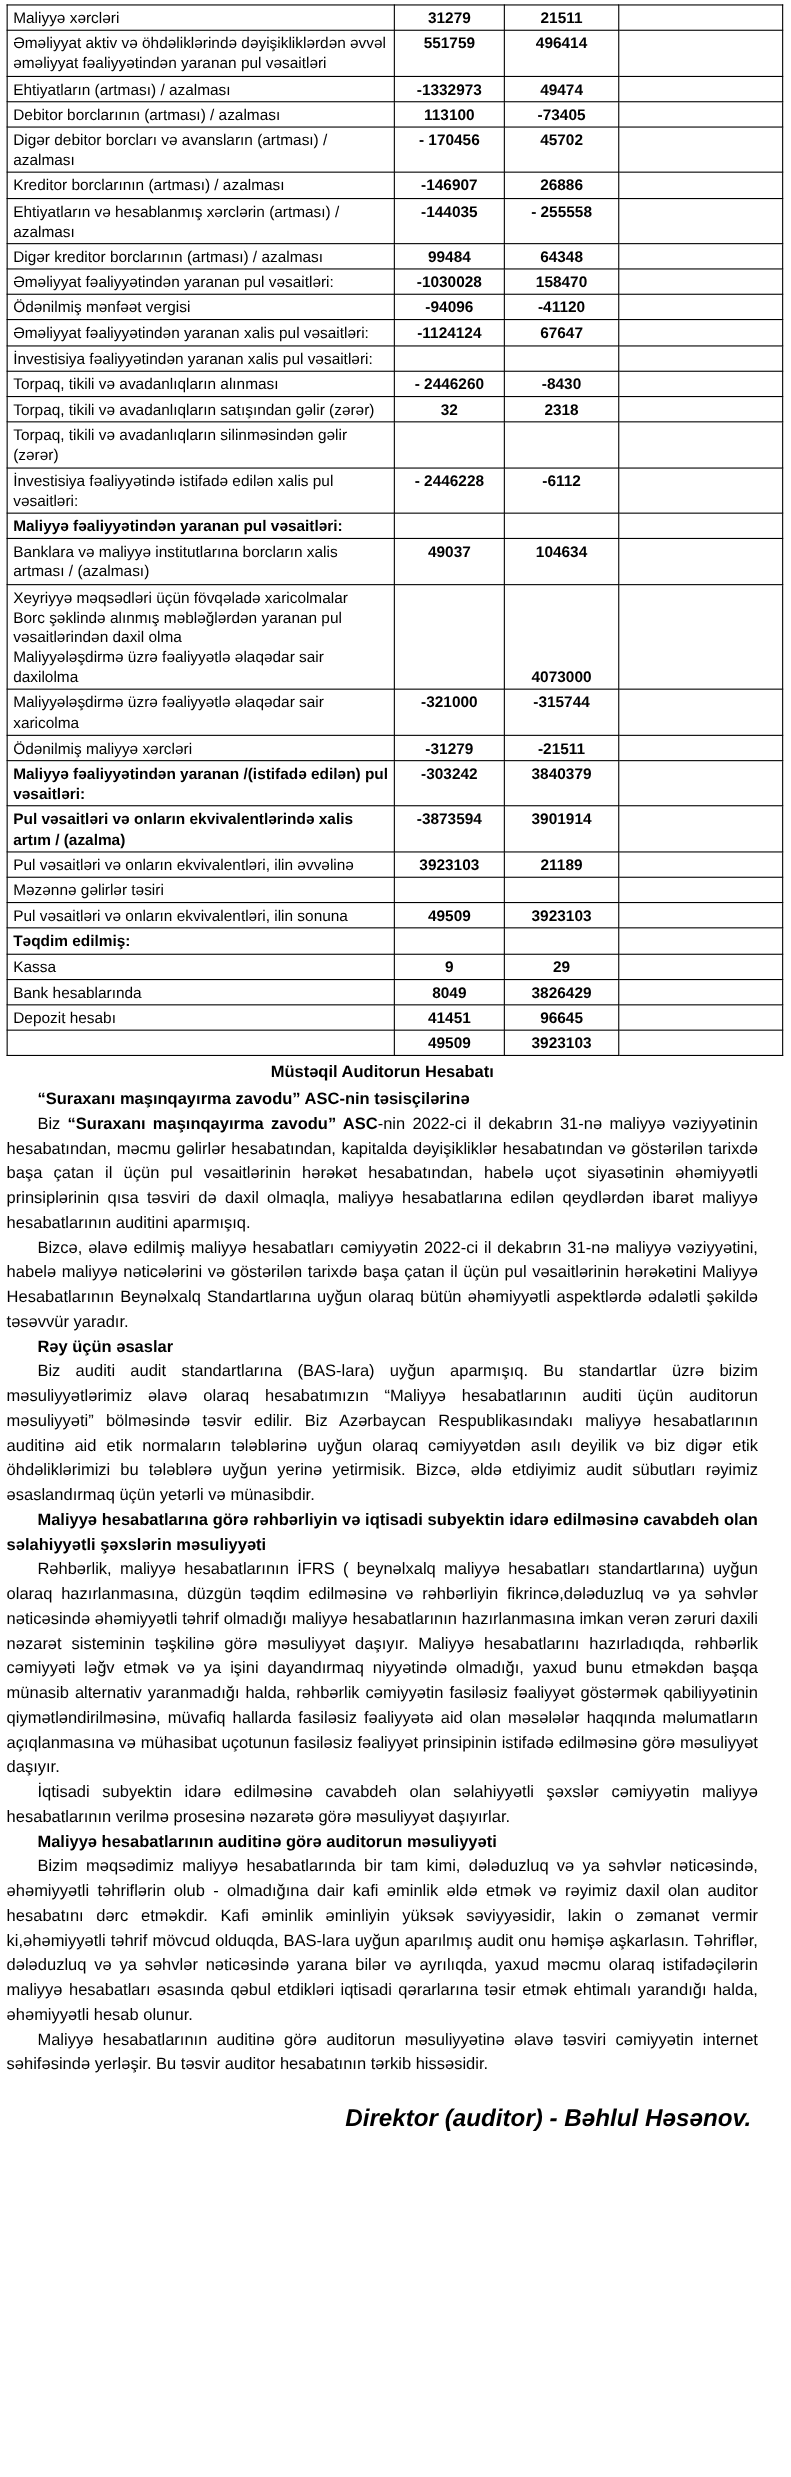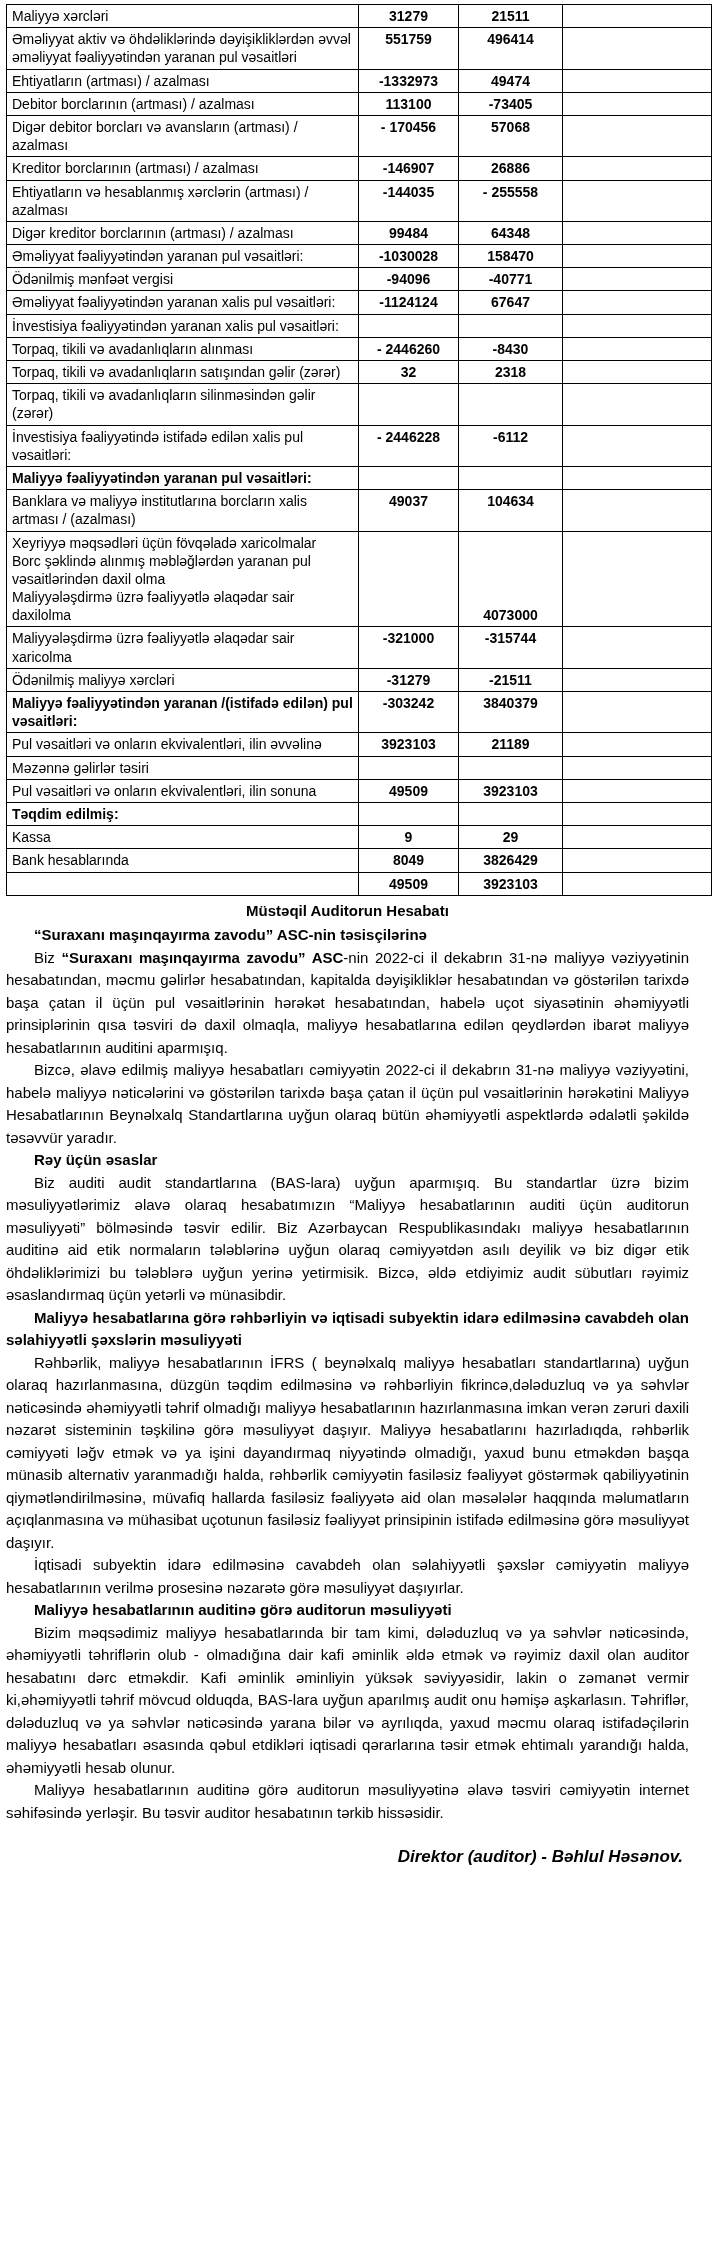--- a/index.html
+++ b/index.html
@@ -59,21 +59,21 @@
     text-indent: 28px;
   }
   .blk.para {
     text-align: justify;
     text-indent: 28px;
   }
   .blk.signature {
     text-align: right;
     font-weight: bold;
     font-style: italic;
-    font-size: 17px;
+    font-size: 22px;
     margin-top: 20px;
     padding-right: 6px;
   }
   .b { font-weight: bold; }
 </style>
 </head>
 <body>
 
 <div class="page">
 
@@ -105,21 +105,21 @@
         </tr>
         <tr>
           <td class="lbl">Debitor borclarının (artması) / azalması</td>
           <td class="val">113100</td>
           <td class="val">-73405</td>
           <td class="spare"></td>
         </tr>
         <tr>
           <td class="lbl">Digər debitor borcları və avansların (artması) / azalması</td>
           <td class="val">- 170456</td>
-          <td class="val">57068</td>
+          <td class="val">45702</td>
           <td class="spare"></td>
         </tr>
         <tr>
           <td class="lbl">Kreditor borclarının (artması) / azalması</td>
           <td class="val">-146907</td>
           <td class="val">26886</td>
           <td class="spare"></td>
         </tr>
         <tr>
           <td class="lbl">Ehtiyatların və hesablanmış xərclərin (artması) / azalması</td>
@@ -135,21 +135,21 @@
         </tr>
         <tr>
           <td class="lbl">Əməliyyat fəaliyyətindən yaranan pul vəsaitləri:</td>
           <td class="val">-1030028</td>
           <td class="val">158470</td>
           <td class="spare"></td>
         </tr>
         <tr>
           <td class="lbl">Ödənilmiş mənfəət vergisi</td>
           <td class="val">-94096</td>
-          <td class="val">-40771</td>
+          <td class="val">-41120</td>
           <td class="spare"></td>
         </tr>
         <tr>
           <td class="lbl">Əməliyyat fəaliyyətindən yaranan xalis pul vəsaitləri:</td>
           <td class="val">-1124124</td>
           <td class="val">67647</td>
           <td class="spare"></td>
         </tr>
         <tr>
           <td class="lbl">İnvestisiya fəaliyyətindən yaranan xalis pul vəsaitləri:</td>
@@ -212,20 +212,26 @@
           <td class="val">-31279</td>
           <td class="val">-21511</td>
           <td class="spare"></td>
         </tr>
         <tr class="b">
           <td class="lbl">Maliyyə fəaliyyətindən yaranan /(istifadə edilən) pul vəsaitləri:</td>
           <td class="val">-303242</td>
           <td class="val">3840379</td>
           <td class="spare"></td>
         </tr>
+        <tr class="b">
+          <td class="lbl">Pul vəsaitləri və onların ekvivalentlərində xalis artım / (azalma)</td>
+          <td class="val">-3873594</td>
+          <td class="val">3901914</td>
+          <td class="spare"></td>
+        </tr>
         <tr>
           <td class="lbl">Pul vəsaitləri və onların ekvivalentləri, ilin əvvəlinə</td>
           <td class="val">3923103</td>
           <td class="val">21189</td>
           <td class="spare"></td>
         </tr>
         <tr>
           <td class="lbl">Məzənnə gəlirlər təsiri</td>
           <td class="val"></td>
           <td class="val"></td>
@@ -246,20 +252,26 @@
         <tr>
           <td class="lbl">Kassa</td>
           <td class="val">9</td>
           <td class="val">29</td>
           <td class="spare"></td>
         </tr>
         <tr>
           <td class="lbl">Bank hesablarında</td>
           <td class="val">8049</td>
           <td class="val">3826429</td>
+          <td class="spare"></td>
+        </tr>
+        <tr>
+          <td class="lbl">Depozit hesabı</td>
+          <td class="val">41451</td>
+          <td class="val">96645</td>
           <td class="spare"></td>
         </tr>
         <tr>
           <td class="lbl"></td>
           <td class="val">49509</td>
           <td class="val">3923103</td>
           <td class="spare"></td>
         </tr>
       </tbody>
   </table>

